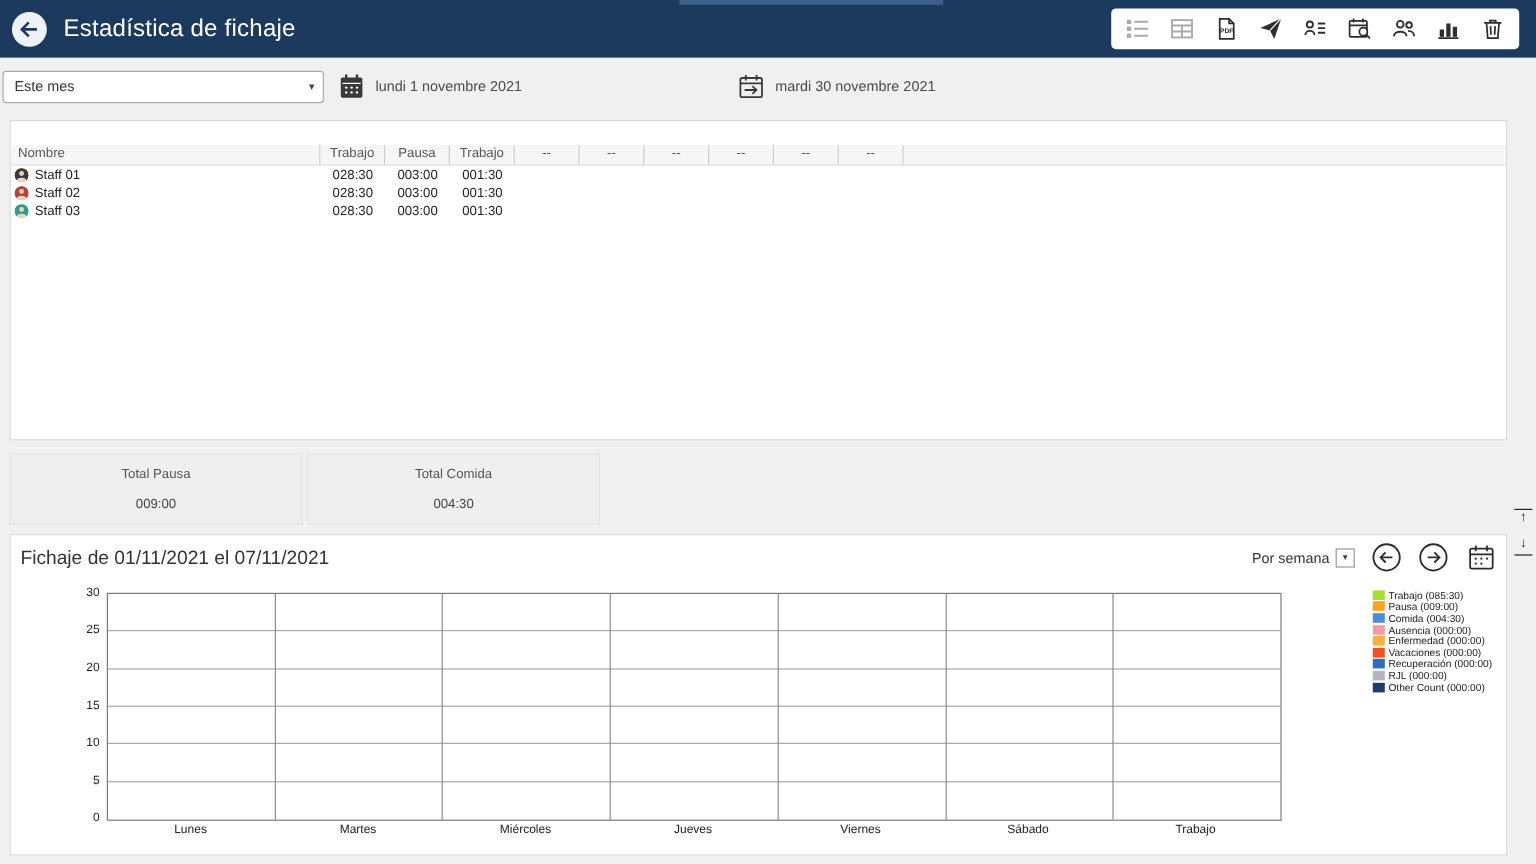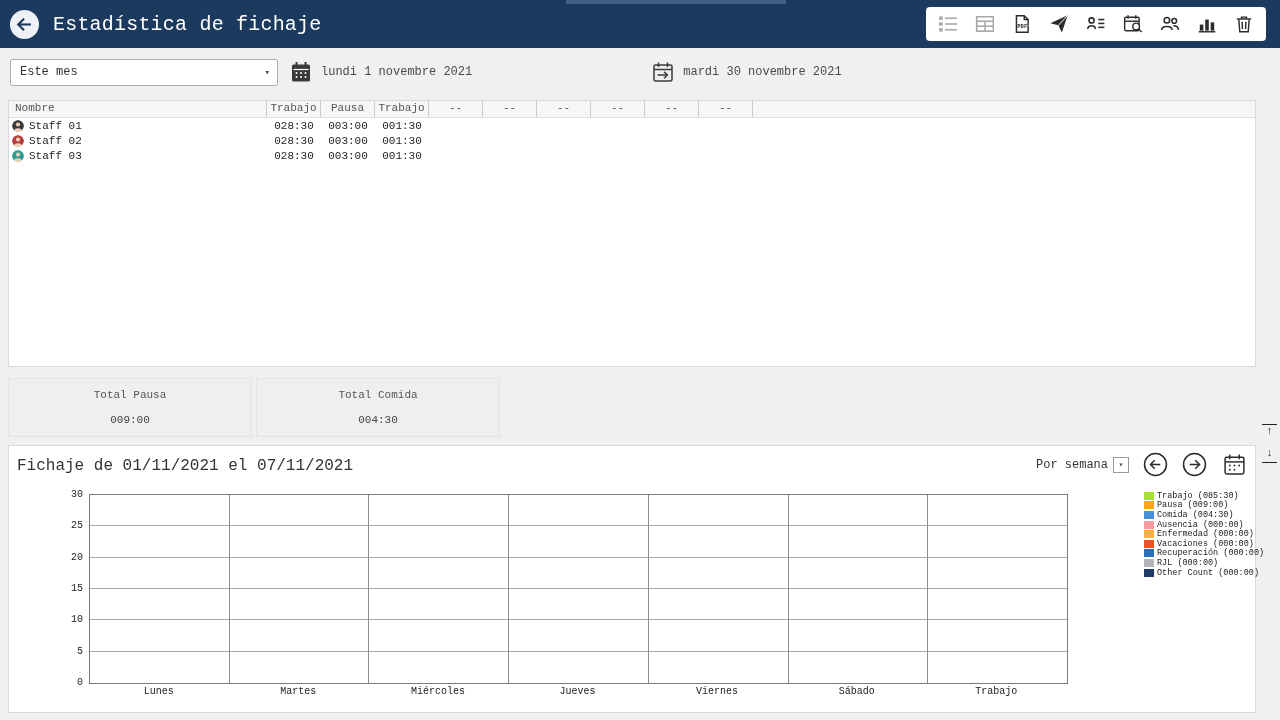--- a/index.html
+++ b/index.html
@@ -1,39 +1,39 @@
 <!DOCTYPE html>
 <html><head>
 <meta charset="utf-8">
 <style>
   html,body{margin:0;padding:0;background:#f0f0f0;}
-  .app{position:relative;width:1280px;height:720px;background:#f0f0f0;font-family:Liberation Mono, monospace;overflow:hidden;}
+  .app{position:relative;width:1280px;height:720px;background:#f0f0f0;font-family:Liberation Sans, sans-serif;overflow:hidden;}
 
   
   .header{position:absolute;top:0;left:0;right:0;height:48px;background:#1c3a5e;display:flex;align-items:center;}
   .accent{position:absolute;left:566px;top:0;width:220px;height:4px;background:#3d6089;}
   .back{margin-left:9px;width:31px;height:31px;border:none;background:transparent;padding:0;cursor:pointer;}
   .title{color:#ffffff;font-size:20px;margin-left:13px;font-weight:400;letter-spacing:.2px;}
   .toolbar{margin-left:auto;margin-right:14px;background:#ffffff;border-radius:4px;height:34px;display:flex;align-items:center;padding:0 12px;gap:17px;}
   .tb-btn{width:20px;height:20px;color:#2d2d2d;cursor:pointer;}
   .tb-btn.disabled{color:#a9a9a9;}
   .tb-btn svg{width:20px;height:20px;display:block;}
 
   
-  .filter-bar{position:absolute;top:48px;left:0;right:0;height:48px;display:flex;align-items:center;padding-left:10px;box-sizing:border-box;}
+  .filter-bar{position:absolute;top:48px;left:0;right:0;height:48px;display:flex;align-items:center;padding-left:2px;box-sizing:border-box;}
   .select{width:268px;height:27px;background:#fff;border:1px solid #ababab;border-radius:3px;display:flex;align-items:center;padding:0 7px 0 9px;box-sizing:border-box;font-size:12px;color:#333;cursor:pointer;}
   .select .caret{margin-left:auto;font-size:9px;color:#444;}
   .date-group{display:flex;align-items:center;margin-left:12px;}
   .date-group.end{margin-left:180px;}
   .cal-icon svg{display:block;}
   .date-label{font-size:12px;color:#4a4a4a;margin-left:9px;}
 
   
   .table-panel{position:absolute;left:8px;top:100px;width:1248px;height:267px;background:#fff;border:1px solid #d9d9d9;box-sizing:border-box;}
-  .thead{display:flex;height:16px;background:#f6f6f6;border-bottom:1px solid #e0e0e0;font-size:11px;color:#555;}
+  .thead{display:flex;height:16px;background:#f6f6f6;border-bottom:1px solid #e0e0e0;font-size:11px;color:#555;margin-top:20px;}
   .th{width:54px;text-align:center;line-height:15px;border-right:1px solid #ccc;box-sizing:border-box;}
   .th.name-col{width:258px;text-align:left;padding-left:6px;}
   .th.filler{flex:1;border-right:none;}
   .trow{display:flex;height:15px;align-items:center;font-size:11px;color:#222;cursor:pointer;}
   .name-cell{width:258px;display:flex;align-items:center;padding-left:3px;box-sizing:border-box;gap:5px;}
   .td{width:54px;text-align:center;box-sizing:border-box;}
 
   
   .totals{position:absolute;left:8px;top:378px;display:flex;gap:4px;}
   .card{width:244px;height:59px;background:#efefef;border:1px solid #e3e3e3;box-sizing:border-box;text-align:center;}

